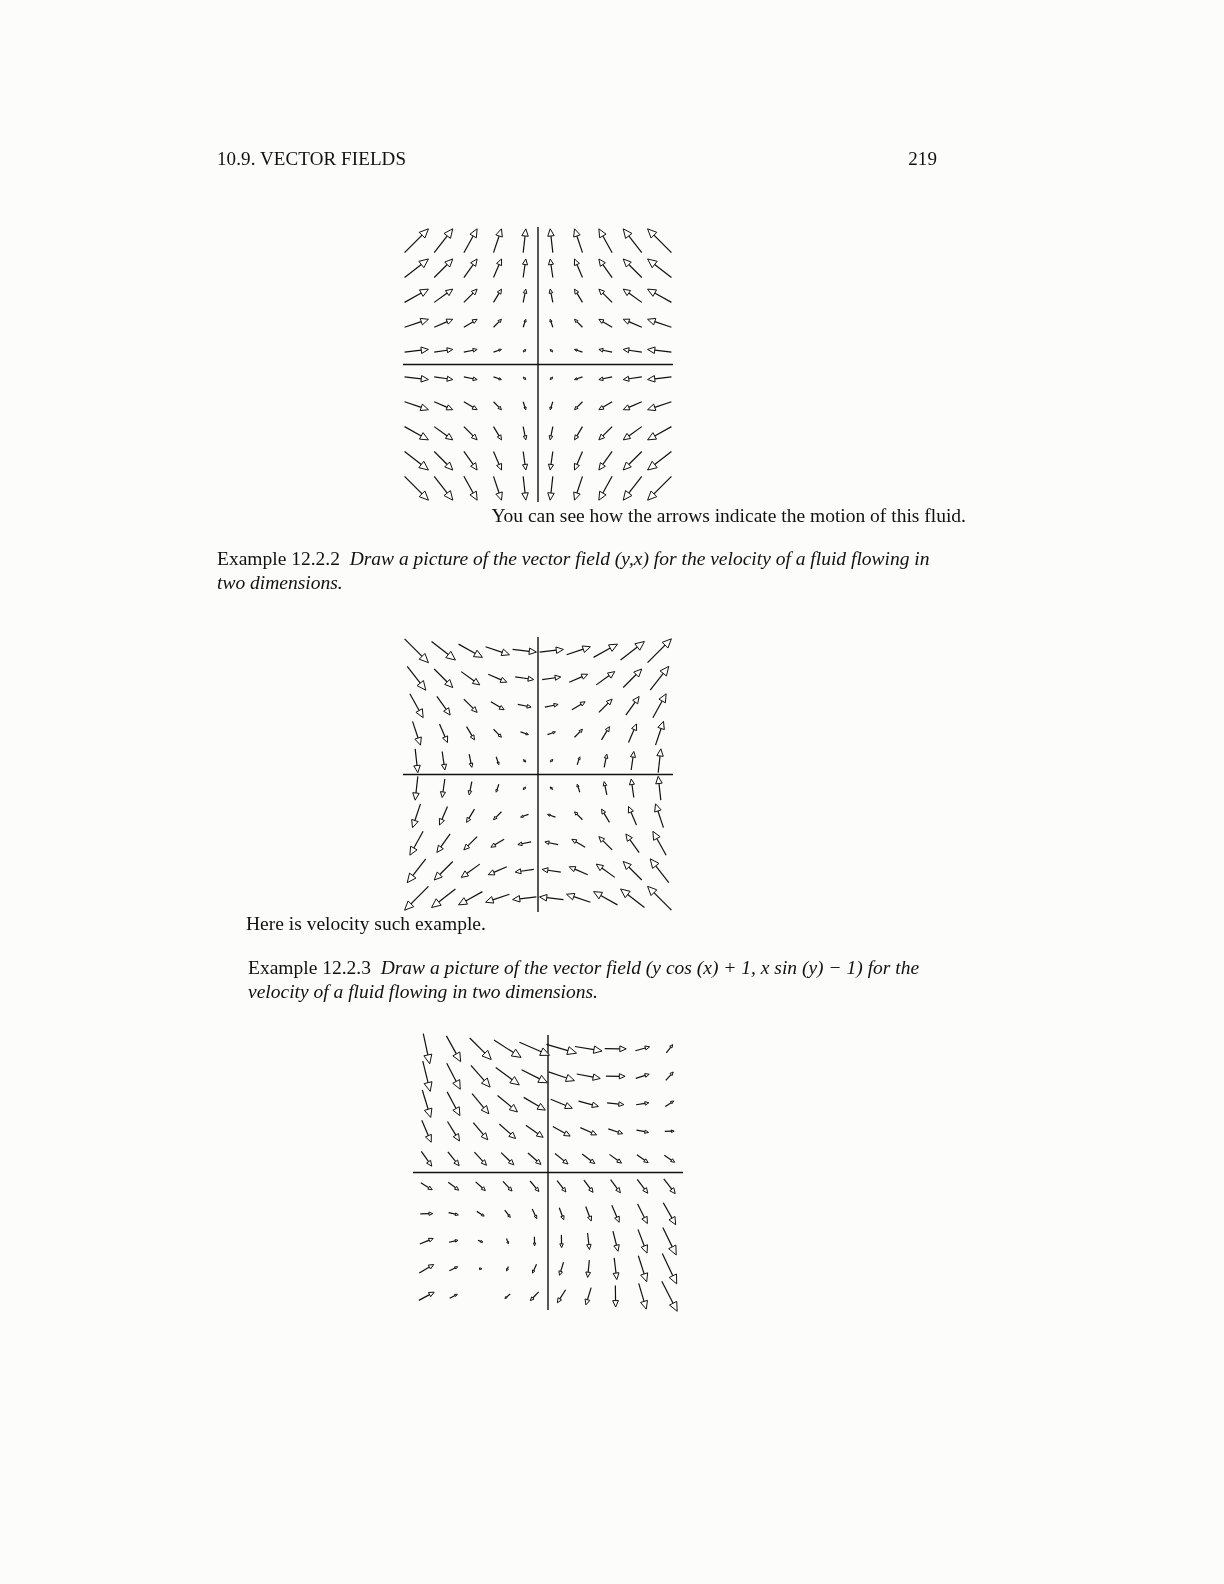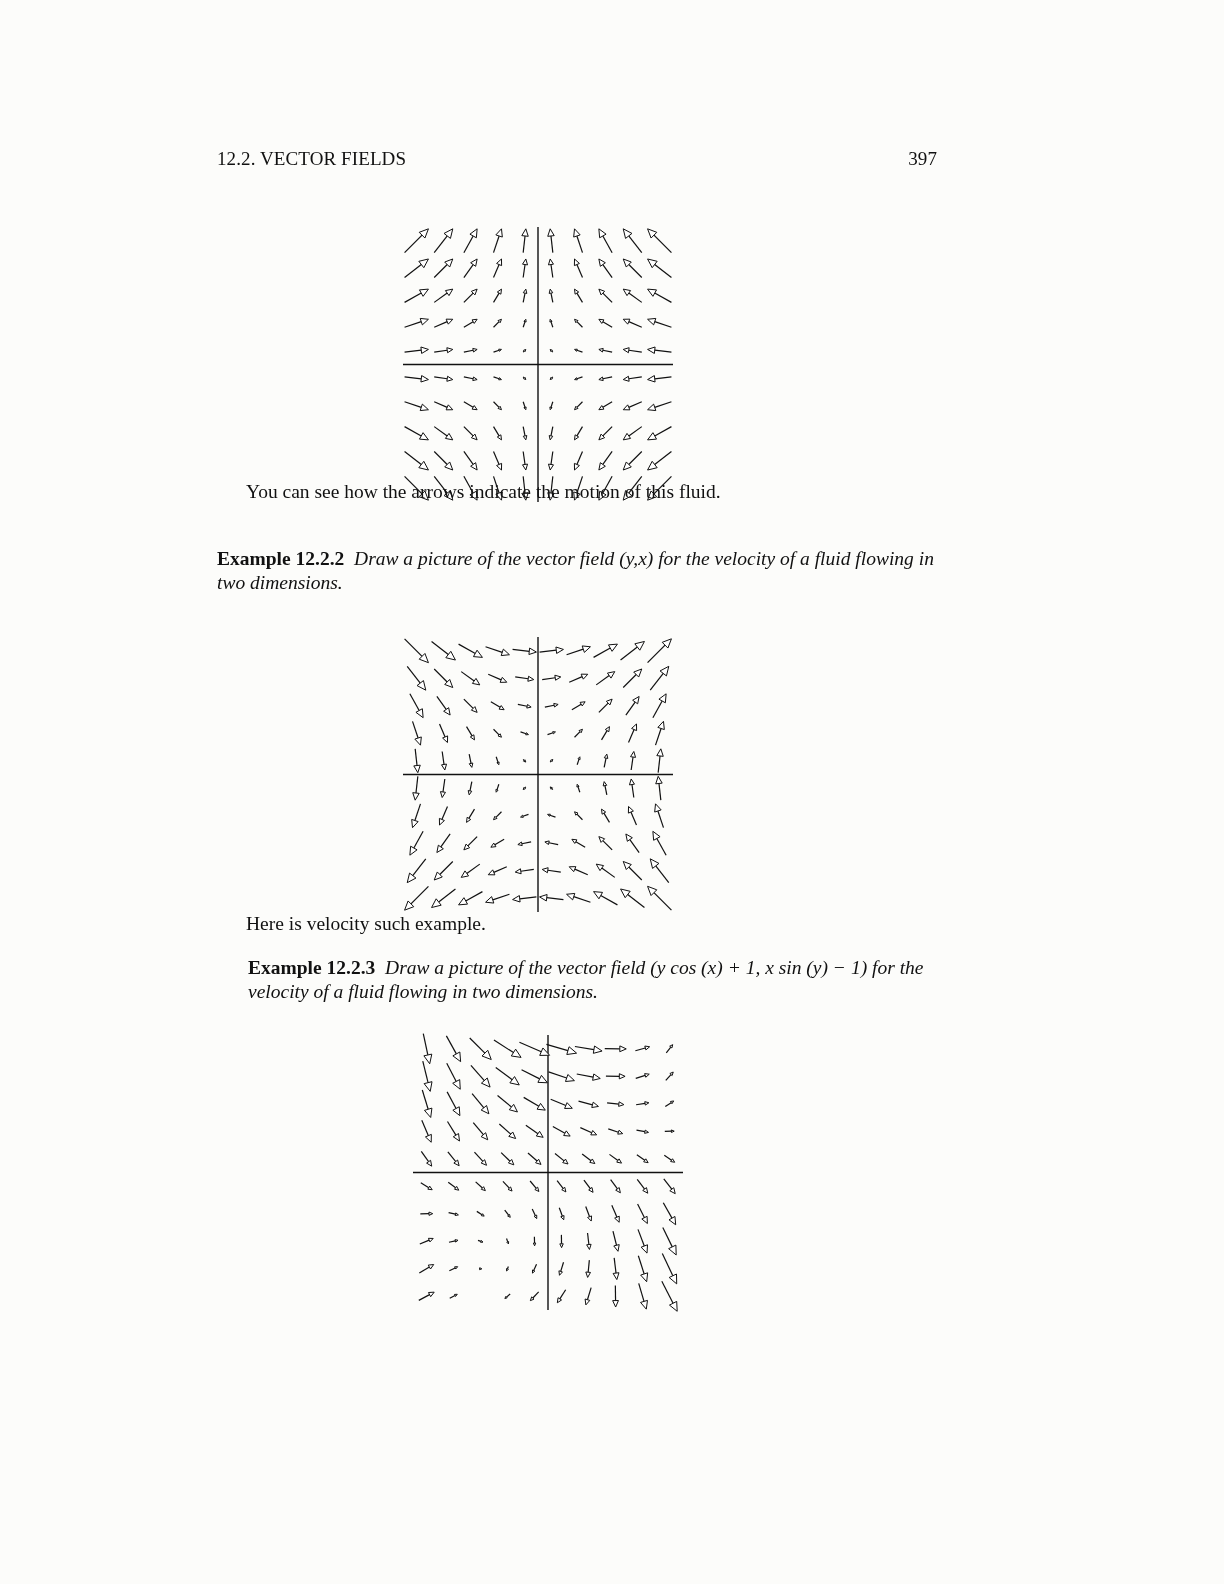--- a/index.html
+++ b/index.html
@@ -10,33 +10,33 @@
       color: #111;
       overflow: hidden;
     }
     .running-head {
       position: absolute; top: 148px; left: 217px; width: 720px;
       font-size: 19px; letter-spacing: 0.1px;
     }
     .running-head .page-num { position: absolute; right: 0; top: 0; }
     .para { position: absolute; left: 217px; width: 720px; font-size: 19.5px; line-height: 24px; }
     .indent { padding-left: 29px; }
-    .ex-label { font-weight: bold; text-align: center; }
+    .ex-label { font-weight: normal; text-align: center; }
     .ex-text { font-style: italic; }
     .plot { position: absolute; }
     svg .axis { stroke: #111; stroke-width: 1.4; }
     svg .shaft { stroke: #111; stroke-width: 1.2; fill: none; }
     svg .head { stroke: #111; stroke-width: 1; fill: #fff; stroke-linejoin: miter; }
   </style>
 </head>
 <body>
 
 <div class="running-head">
-  <span>12.2.  VECTOR FIELDS</span>
-  <span class="page-num">397</span>
+  <span>10.9.  VECTOR FIELDS</span>
+  <span class="page-num">219</span>
 </div>
 
 <svg class="plot" id="plot-0" style="left:398px; top:222px;" width="280" height="285">
     <line x1="5" y1="142.5" x2="275" y2="142.5" class="axis"></line>
     <line x1="140" y1="5" x2="140" y2="280" class="axis"></line>
     <g>
       <line x1="6.567573067477008" y1="254.317573067477" x2="24.068465901844057" y2="271.8184659018441" class="shaft"></line>
       <polygon points="30.432426932522986,278.182426932523 21.20468343803854,274.6822483656496 26.932248365649574,268.95468343803856" class="head"></polygon>
     </g>
     <g>
@@ -430,21 +430,21 @@
     <g>
       <line x1="273.43242693252296" y1="55.53077650307344" x2="256.67174302386394" y2="42.49468901856086" class="shaft"></line>
       <polygon points="249.567573067477,36.969223496926574 259.15820250859935,39.29781253818674 254.1852835391285,45.691565498934985" class="head"></polygon>
     </g>
     <g>
       <line x1="273.43242693252296" y1="30.682426932523" x2="255.93153409815594" y2="13.181534098155955" class="shaft"></line>
       <polygon points="249.567573067477,6.817573067477028 258.79531656196144,10.317751634350438 253.06775163435043,16.04531656196147" class="head"></polygon>
     </g>
   </svg>
 
-<div class="para indent" style="top:480px;">
+<div class="para indent" style="top:504px;text-align:right;">
   <span>You can see how the arrows indicate the motion of this fluid.</span>
 </div>
 
 <div class="para" style="top:547px;">
   <span class="ex-label">Example 12.2.2</span>&nbsp;
   <span class="ex-text">Draw a picture of the vector field (y,x) for the velocity of a fluid flowing in two dimensions.</span>
 </div>
 
 <svg class="plot" id="plot-1" style="left:398px; top:632px;" width="280" height="285">
     <line x1="5" y1="142.5" x2="275" y2="142.5" class="axis"></line>

